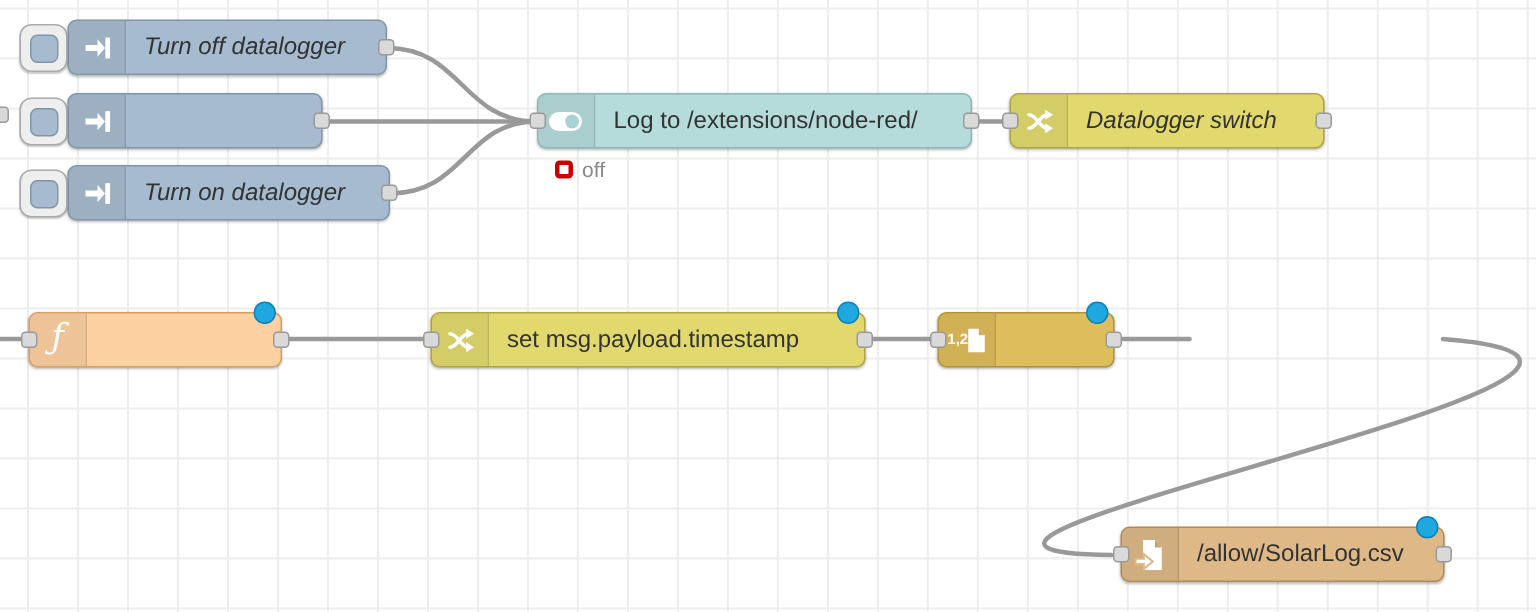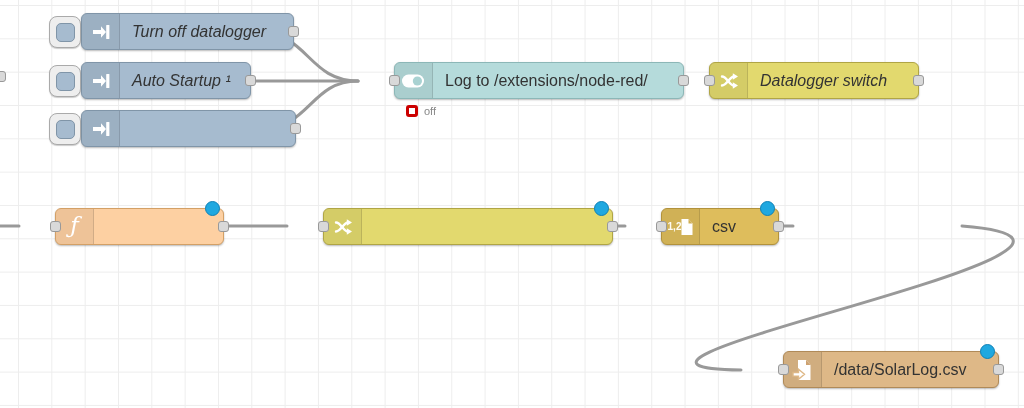--- a/index.html
+++ b/index.html
@@ -10,21 +10,21 @@
     background-image:linear-gradient(#ededed 1px,transparent 1px),
                      linear-gradient(90deg,#ededed 1px,transparent 1px);
     background-size:33.33px 33.33px;
     background-position:18px 5px;
   }
   #wires{position:absolute;left:0;top:0;z-index:1;}
   .wire{fill:none;stroke:#999999;stroke-width:3;stroke-linecap:round;}
   .node{
     position:absolute;height:37px;border-radius:6px;border:1px solid;
     display:flex;align-items:center;box-sizing:border-box;
-    box-shadow:0 1px 2px rgba(0,0,0,0.28);z-index:2;cursor:move;margin-left:36px;
+    box-shadow:0 1px 2px rgba(0,0,0,0.28);z-index:2;cursor:move;
   }
   .icon-box{
     width:37px;align-self:stretch;display:flex;align-items:center;justify-content:center;
     background:rgba(0,0,0,0.06);border-right:1px solid rgba(0,0,0,0.12);
     border-radius:5px 0 0 5px;flex:none;
   }
   .label{padding:0 12px;font-size:16px;color:#333;white-space:nowrap;line-height:35px;}
   .italic .label{font-style:italic;}
   .t-inject{background:#a6bbcf;border-color:#8095a8;}
   .t-ui{background:#b5dbdb;border-color:#8cb7b7;align-items:center;}
@@ -41,21 +41,21 @@
   .inject-btn{
     position:absolute;left:-33px;top:2px;width:32px;height:32px;background:#eeeeee;
     border:1px solid #aaa;border-radius:8px;display:flex;align-items:center;justify-content:center;
     box-shadow:0 1px 1px rgba(0,0,0,0.2);cursor:pointer;box-sizing:border-box;
   }
   .inject-btn-inner{width:19px;height:19px;border-radius:5px;background:#a6bbcf;border:1px solid #8095a8;box-sizing:border-box;}
   .changed-dot{
     position:absolute;top:-8px;right:3px;width:15px;height:15px;border-radius:50%;
     background:#1fa8e0;border:1px solid #0e80b6;box-sizing:border-box;z-index:4;
   }
-  .status{position:absolute;left:11px;top:42px;display:flex;align-items:center;gap:6px;font-size:11px;color:#888;}
+  .status{position:absolute;left:11px;top:42px;display:flex;align-items:center;gap:6px;font-size:14px;color:#888;}
   .status-ring{width:12px;height:12px;border:3.5px solid #cc0000;border-radius:3px;box-sizing:border-box;background:#fff;flex:none;}
   .fn-glyph{font-family:"DejaVu Serif",serif;font-style:italic;color:#fff;font-size:23px;line-height:1;padding-bottom:3px;}
   .csv-ic{display:flex;align-items:center;gap:0;}
   .csv-num{font-size:10px;font-weight:bold;color:rgba(255,255,252,0.95);letter-spacing:0;}
 </style>
 </head>
 <body>
 
 <div id="canvas">
 
@@ -90,34 +90,34 @@
   <div class="node t-inject italic" style="left:45px;top:62px;width:170px">
     <div class="inject-btn">
         <div class="inject-btn-inner"></div>
       </div>
     <div class="icon-box">
       <svg width="20" height="20" viewBox="0 0 20 20">
           <path fill="#fff" d="M2 8 h8 V4.2 L15 10 10 15.8 V12 H2 z"></path>
           <rect x="15.2" y="3" width="3.2" height="14" rx="0.6" fill="#fff"></rect>
         </svg>
     </div>
-    <div class="label">Auto Startup ¹</div>
     <div class="port port-right"></div>
   </div>
 
   <div class="node t-inject italic" style="left:45px;top:110px;width:215px">
     <div class="inject-btn">
         <div class="inject-btn-inner"></div>
       </div>
     <div class="icon-box">
       <svg width="20" height="20" viewBox="0 0 20 20">
           <path fill="#fff" d="M2 8 h8 V4.2 L15 10 10 15.8 V12 H2 z"></path>
           <rect x="15.2" y="3" width="3.2" height="14" rx="0.6" fill="#fff"></rect>
         </svg>
     </div>
+    <div class="label">Turn on datalogger</div>
     <div class="port port-right"></div>
   </div>
 
   <div class="node t-ui" style="left:358px;top:62px;width:290px">
     <div class="icon-box">
       <svg width="25" height="20" viewBox="0 0 25 20">
           <rect x="1" y="3.6" width="22" height="12.8" rx="6.4" fill="#fff"></rect>
           <circle cx="16.4" cy="10" r="4.6" fill="#a9d2d2"></circle>
         </svg>
     </div>
@@ -159,49 +159,49 @@
     <div class="icon-box">
       <svg width="20" height="20" viewBox="0 0 20 20">
         <g stroke="#fff" stroke-width="2.4" fill="none" stroke-linecap="round">
           <path d="M3 14.5 C8 14.5 10.5 5.5 15 5.5"></path>
           <path d="M3 5.5 C8 5.5 10.5 14.5 15 14.5"></path>
         </g>
         <path fill="#fff" d="M13.8 2.2 L19 5.5 L13.8 8.8 z"></path>
         <path fill="#fff" d="M13.8 11.2 L19 14.5 L13.8 17.8 z"></path>
       </svg>
     </div>
+    <div class="label">set msg.payload.timestamp</div>
     <div class="port port-left"></div>
     <div class="port port-right"></div>
     <div class="changed-dot"></div>
   </div>
 
   <div class="node t-gold" style="left:625px;top:208px;width:118px">
     <div class="icon-box">
       <span class="csv-ic">
         <span class="csv-num">1,2</span>
         <svg width="12" height="16" viewBox="0 0 12 16">
             <path fill="#fff" d="M0.5 0 H7.5 L11.5 4.5 V16 H0.5 z"></path>
             <path fill="#cfae54" d="M7.5 0 L11.5 4.5 H7.5 z"></path>
           </svg>
       </span>
     </div>
-    <div class="label">csv</div>
     <div class="port port-left"></div>
     <div class="port port-right"></div>
     <div class="changed-dot"></div>
   </div>
 
 
   <div class="node t-tan" style="left:747px;top:351px;width:216px">
     <div class="icon-box">
       <svg width="22" height="22" viewBox="0 0 22 22">
         <path fill="#fff" d="M6 1 H14 L18.5 6 V21 H6 z"></path>
         <path fill="#cda271" d="M14 1 L18.5 6 H14 z"></path>
         <path fill="#fff" stroke="#deb887" stroke-width="1.4" d="M1 13.5 h5.5 v-3.2 l6 5  -6 5 v-3.2 h-5.5 z"></path>
       </svg>
     </div>
-    <div class="label">/data/SolarLog.csv</div>
+    <div class="label">/allow/SolarLog.csv</div>
     <div class="port port-left"></div>
     <div class="port port-right"></div>
     <div class="changed-dot"></div>
   </div>
 
 </div>
 
 </body></html>

